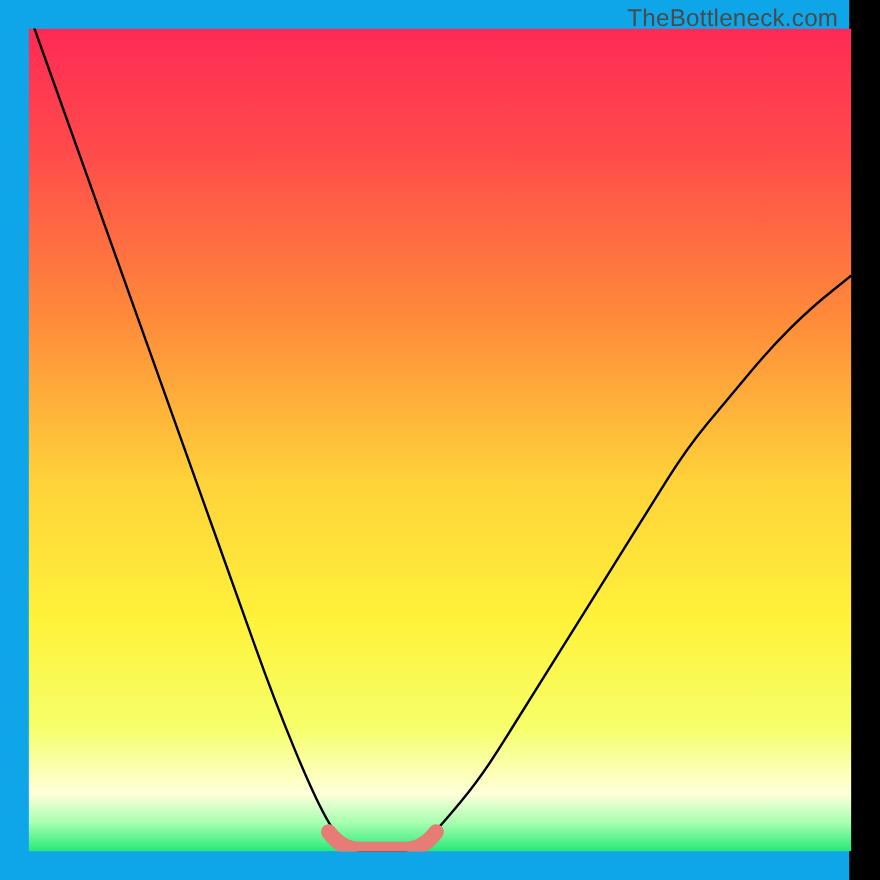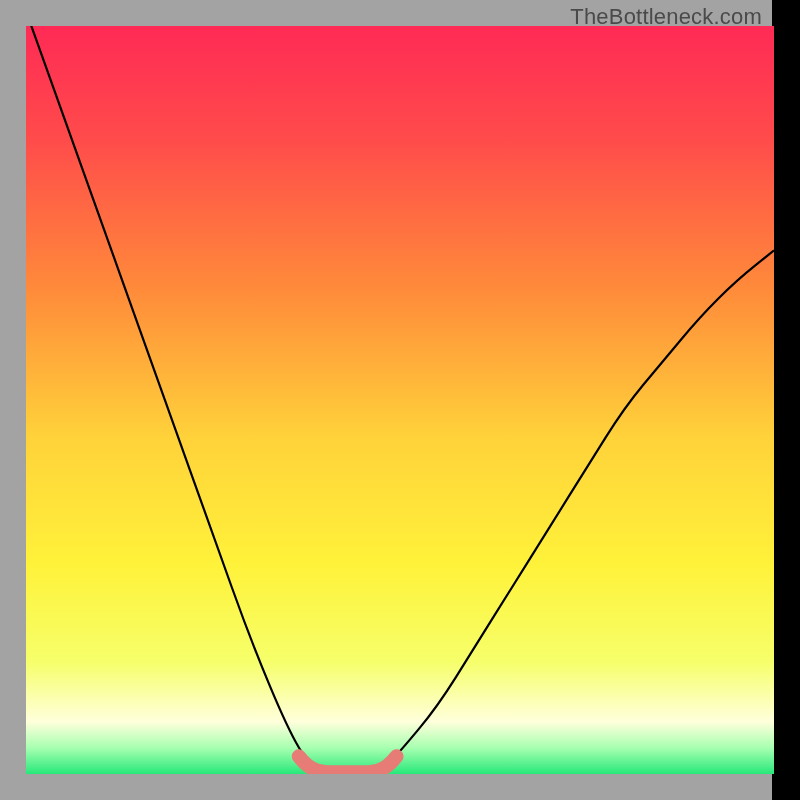--- a/index.html
+++ b/index.html
@@ -10,21 +10,21 @@
     overflow: hidden;
     background: #000;
     font-family: Arial, Helvetica, sans-serif;
   }
   .frame {
     position: absolute;
     left: 0;
     top: 0;
     width: 772px;
     height: 800px;
-    background: #a3a3a3;
+    background: #0ea5e9;
   }
   .plot {
     position: absolute;
     left: 26px;
     top: 26px;
     width: 748px;
     height: 748px;
     
   }
   .watermark {

